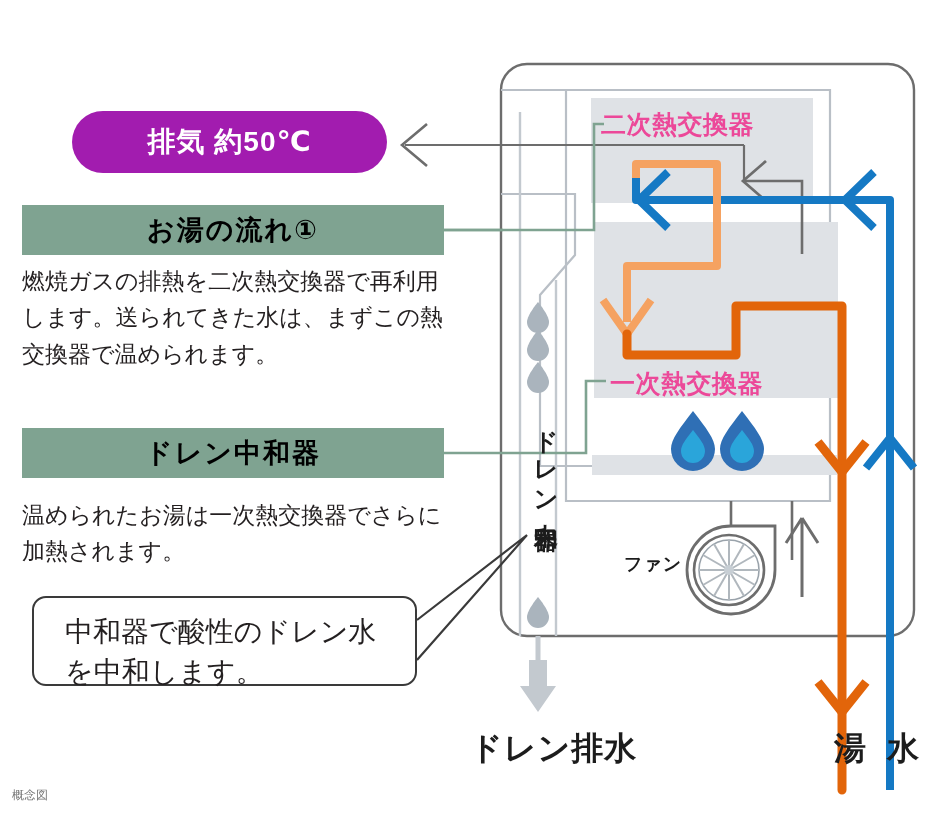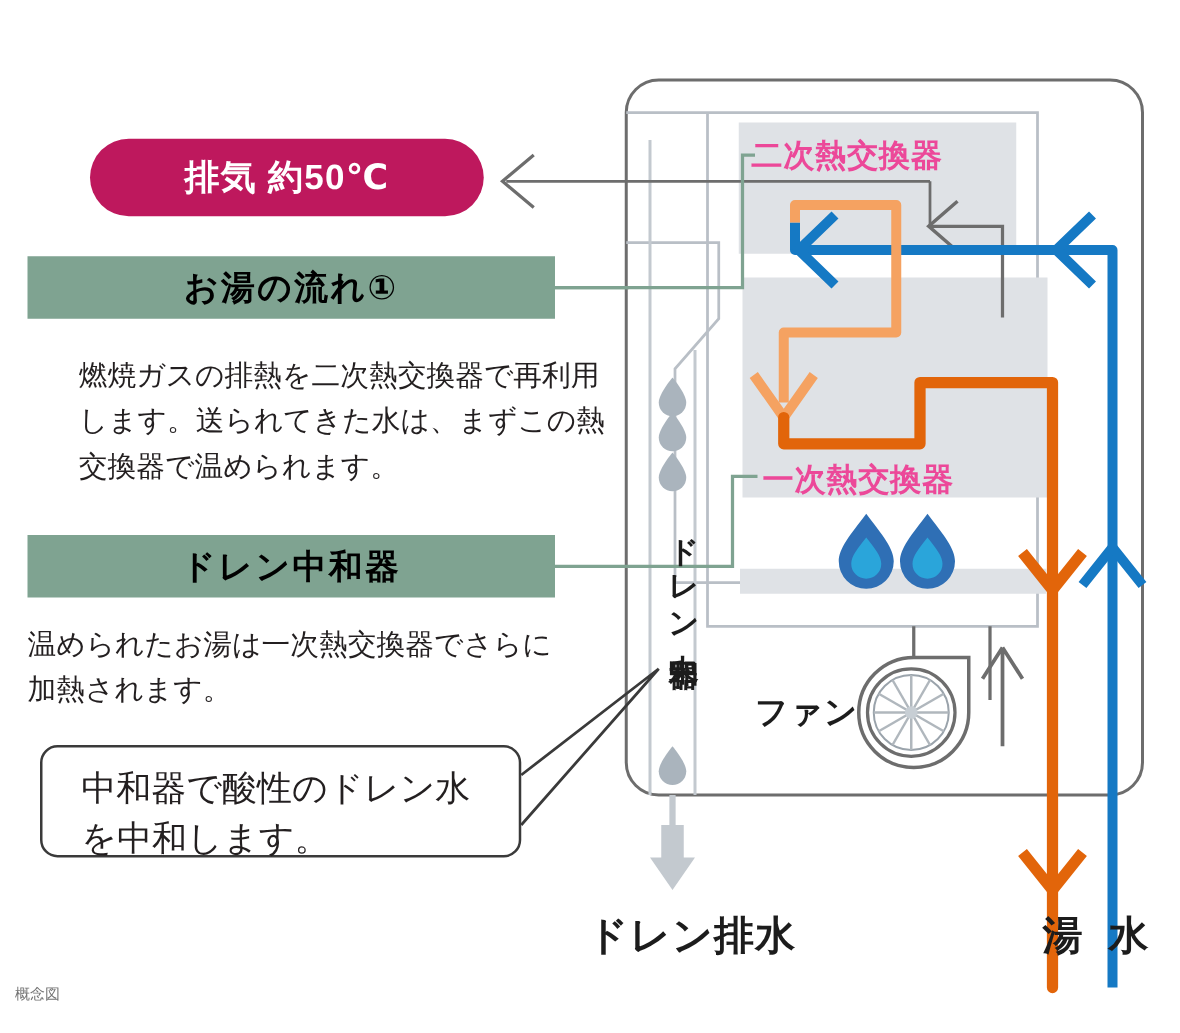--- a/index.html
+++ b/index.html
@@ -6,40 +6,40 @@
   body{
     width:944px;height:826px;position:relative;overflow:hidden;
     font-family:"Liberation Serif","DejaVu Serif",serif;
     color:#231f20;
   }
   #diagram-svg{position:absolute;left:0;top:0;width:944px;height:826px;}
 
   
   .pill-exhaust{
     position:absolute;left:72px;top:111px;width:315px;height:62px;
-    border-radius:31px;background:#be185d;
+    border-radius:31px;background:#a21caf;
     display:flex;align-items:center;justify-content:center;
     color:#ffffff;font-size:28px;letter-spacing:1px;
     font-family:"Liberation Sans","DejaVu Sans",sans-serif;font-weight:bold;
   }
   .bar-label{
     position:absolute;left:22px;width:422px;height:50px;
     background:#7fa391;display:flex;align-items:center;justify-content:center;
     color:#000000;font-size:27px;letter-spacing:2px;
     font-family:"Liberation Sans","DejaVu Sans",sans-serif;font-weight:bold;
   }
   #bar-flow1{top:205px;}
   #bar-flow2{top:428px;}
 
   .body-text{
     position:absolute;left:22px;width:440px;
     font-size:23px;line-height:1.58;color:#231f20;
     font-family:"Liberation Serif","DejaVu Serif",serif;
   }
-  #text-flow1{top:283px;margin-left:41px;}
+  #text-flow1{top:264px;}
   #text-flow2{top:498px;}
 
   .callout-box{
     position:absolute;left:32px;top:596px;width:385px;height:90px;
     border:2.2px solid #3a3a3a;border-radius:14px;background:#ffffff;
     box-sizing:border-box;
   }
   .callout-text{
     position:absolute;left:65px;top:612px;width:330px;
     font-size:28px;line-height:1.42;color:#231f20;
@@ -54,21 +54,21 @@
   
   .hx-label{
     position:absolute;font-size:25px;font-weight:bold;color:#ec4899;
     font-family:"Liberation Sans","DejaVu Sans",sans-serif;letter-spacing:0.5px;
     white-space:nowrap;
   }
   #label-hx2{left:601px;top:108px;}
   #label-hx1{left:610px;top:367px;}
 
   #label-fan{
-    position:absolute;left:604px;top:552px;font-size:26px;font-weight:bold;
+    position:absolute;left:624px;top:552px;font-size:18px;font-weight:bold;
     color:#1c1c1c;font-family:"Liberation Sans","DejaVu Sans",sans-serif;
     letter-spacing:1px;white-space:nowrap;
   }
 
   #label-neutralizer{
     position:absolute;left:528px;top:413px;width:30px;
     font-size:24px;font-weight:bold;color:#1c1c1c;
     font-family:"Liberation Sans","DejaVu Sans",sans-serif;
     writing-mode:vertical-rl;text-orientation:upright;
     letter-spacing:3px;white-space:nowrap;line-height:1;

